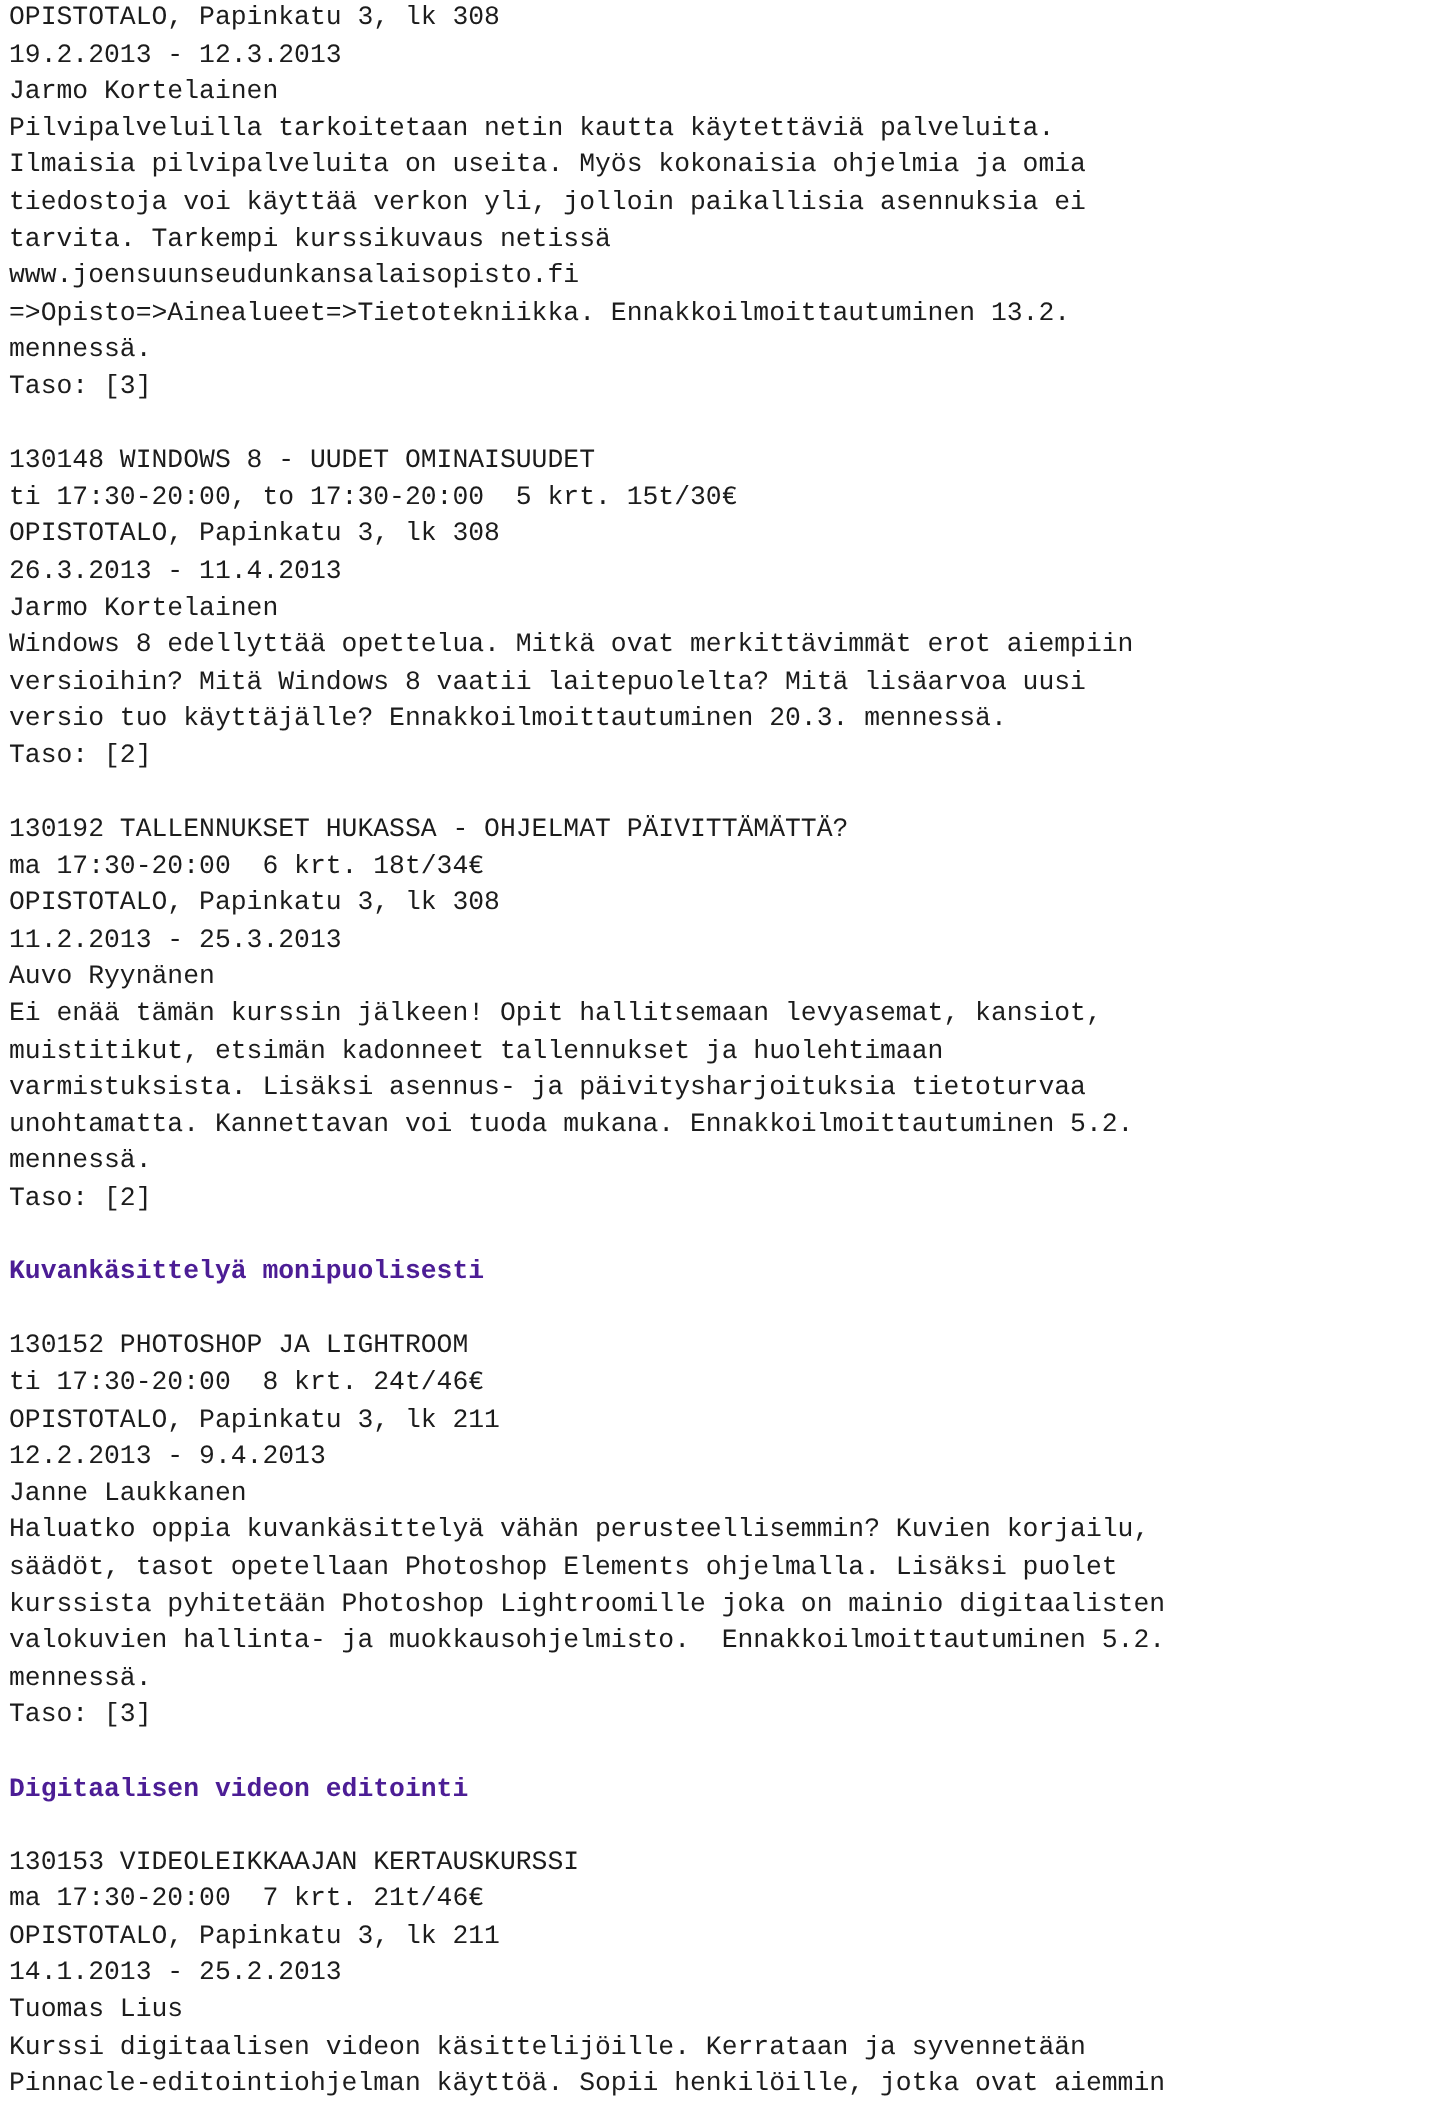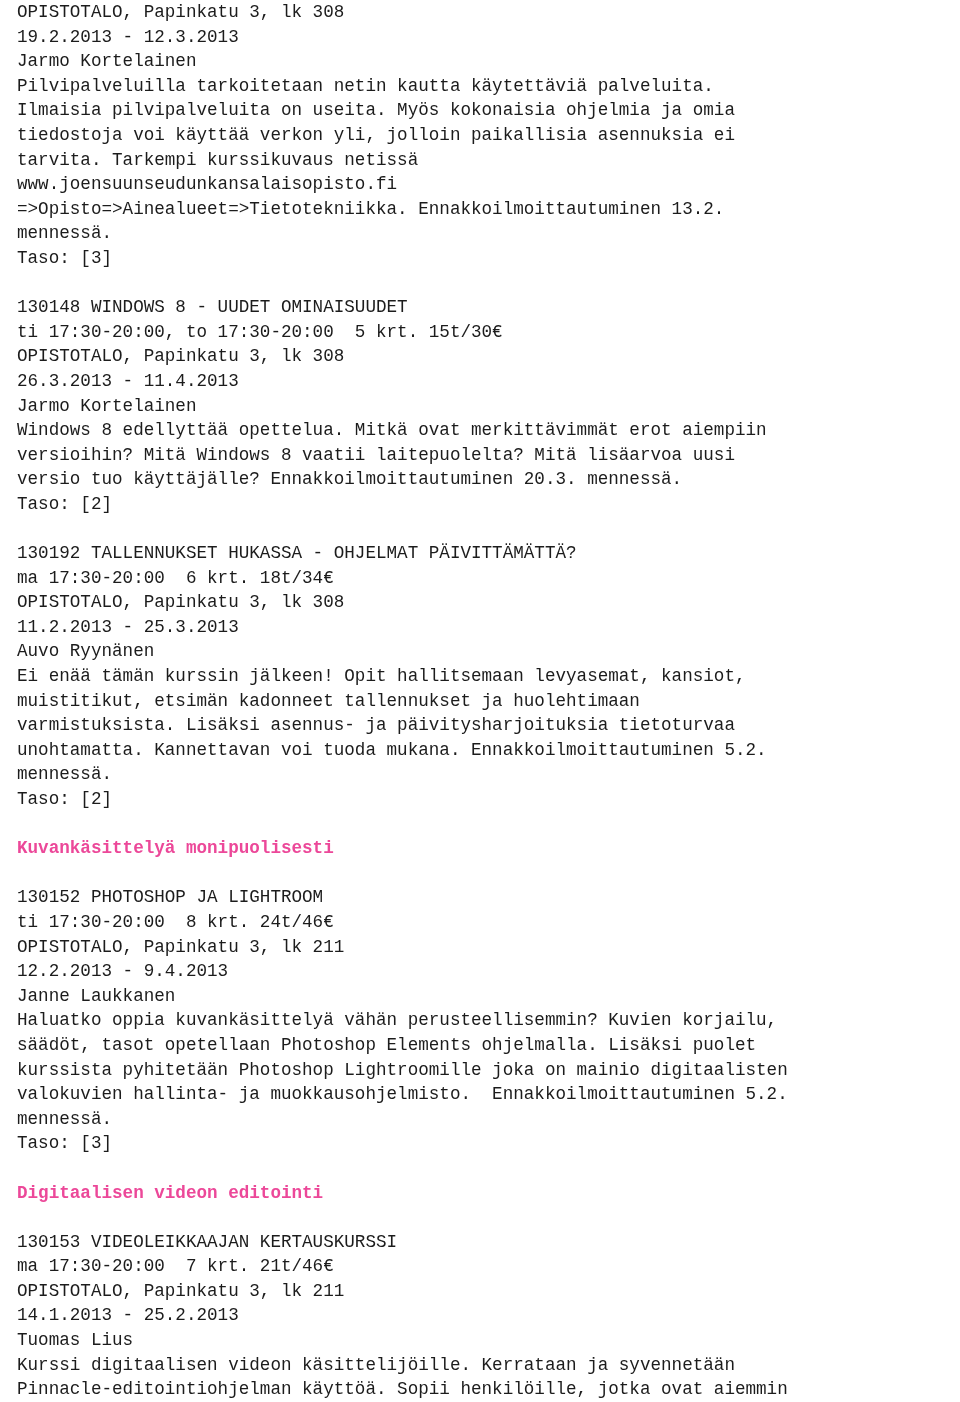--- a/index.html
+++ b/index.html
@@ -20,33 +20,32 @@
     padding: 0 0 0 6px;
     position: relative;
   }
   .doc {
     font-family: "Liberation Mono", "DejaVu Sans Mono", monospace;
     font-size: 17.6px;
     line-height: 24.6px;
     color: #1c1c1c;
     white-space: pre;
     letter-spacing: 0px;
-    margin-left: 11px;
   }
   .line {
     white-space: pre;
     min-height: 24.6px;
   }
   .blank {
     height: 24.6px;
     white-space: pre;
   }
   .heading {
     font-weight: bold;
-    color: #ec4899;
+    color: #4c1d95;
     white-space: pre;
     min-height: 24.6px;
   }
 </style>
 </head>
 <body>
 
 <div class="page">
   <div class="doc" id="doc-body"><div class="line">OPISTOTALO, Papinkatu 3, lk 308</div><div class="line">19.2.2013 - 12.3.2013</div><div class="line">Jarmo Kortelainen</div><div class="line">Pilvipalveluilla tarkoitetaan netin kautta käytettäviä palveluita.</div><div class="line">Ilmaisia pilvipalveluita on useita. Myös kokonaisia ohjelmia ja omia</div><div class="line">tiedostoja voi käyttää verkon yli, jolloin paikallisia asennuksia ei</div><div class="line">tarvita. Tarkempi kurssikuvaus netissä</div><div class="line">www.joensuunseudunkansalaisopisto.fi</div><div class="line">=&gt;Opisto=&gt;Ainealueet=&gt;Tietotekniikka. Ennakkoilmoittautuminen 13.2.</div><div class="line">mennessä.</div><div class="line">Taso: [3]</div><div class="blank"></div><div class="line">130148 WINDOWS 8 - UUDET OMINAISUUDET</div><div class="line">ti 17:30-20:00, to 17:30-20:00  5 krt. 15t/30€</div><div class="line">OPISTOTALO, Papinkatu 3, lk 308</div><div class="line">26.3.2013 - 11.4.2013</div><div class="line">Jarmo Kortelainen</div><div class="line">Windows 8 edellyttää opettelua. Mitkä ovat merkittävimmät erot aiempiin</div><div class="line">versioihin? Mitä Windows 8 vaatii laitepuolelta? Mitä lisäarvoa uusi</div><div class="line">versio tuo käyttäjälle? Ennakkoilmoittautuminen 20.3. mennessä.</div><div class="line">Taso: [2]</div><div class="blank"></div><div class="line">130192 TALLENNUKSET HUKASSA - OHJELMAT PÄIVITTÄMÄTTÄ?</div><div class="line">ma 17:30-20:00  6 krt. 18t/34€</div><div class="line">OPISTOTALO, Papinkatu 3, lk 308</div><div class="line">11.2.2013 - 25.3.2013</div><div class="line">Auvo Ryynänen</div><div class="line">Ei enää tämän kurssin jälkeen! Opit hallitsemaan levyasemat, kansiot,</div><div class="line">muistitikut, etsimän kadonneet tallennukset ja huolehtimaan</div><div class="line">varmistuksista. Lisäksi asennus- ja päivitysharjoituksia tietoturvaa</div><div class="line">unohtamatta. Kannettavan voi tuoda mukana. Ennakkoilmoittautuminen 5.2.</div><div class="line">mennessä.</div><div class="line">Taso: [2]</div><div class="blank"></div><div class="heading">Kuvankäsittelyä monipuolisesti</div><div class="blank"></div><div class="line">130152 PHOTOSHOP JA LIGHTROOM</div><div class="line">ti 17:30-20:00  8 krt. 24t/46€</div><div class="line">OPISTOTALO, Papinkatu 3, lk 211</div><div class="line">12.2.2013 - 9.4.2013</div><div class="line">Janne Laukkanen</div><div class="line">Haluatko oppia kuvankäsittelyä vähän perusteellisemmin? Kuvien korjailu,</div><div class="line">säädöt, tasot opetellaan Photoshop Elements ohjelmalla. Lisäksi puolet</div><div class="line">kurssista pyhitetään Photoshop Lightroomille joka on mainio digitaalisten</div><div class="line">valokuvien hallinta- ja muokkausohjelmisto.  Ennakkoilmoittautuminen 5.2.</div><div class="line">mennessä.</div><div class="line">Taso: [3]</div><div class="blank"></div><div class="heading">Digitaalisen videon editointi</div><div class="blank"></div><div class="line">130153 VIDEOLEIKKAAJAN KERTAUSKURSSI</div><div class="line">ma 17:30-20:00  7 krt. 21t/46€</div><div class="line">OPISTOTALO, Papinkatu 3, lk 211</div><div class="line">14.1.2013 - 25.2.2013</div><div class="line">Tuomas Lius</div><div class="line">Kurssi digitaalisen videon käsittelijöille. Kerrataan ja syvennetään</div><div class="line">Pinnacle-editointiohjelman käyttöä. Sopii henkilöille, jotka ovat aiemmin</div></div>
 </div>

